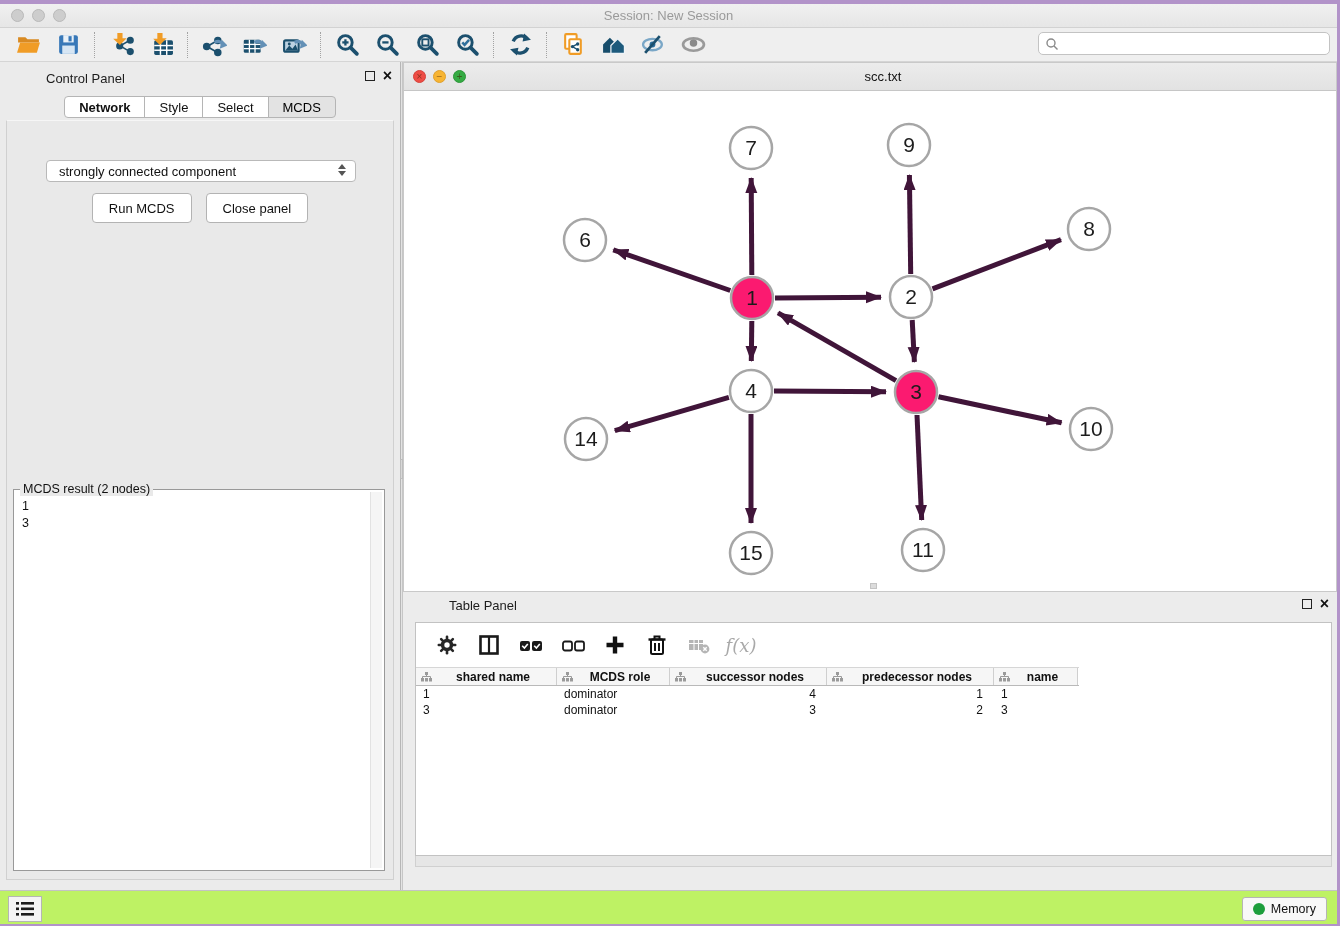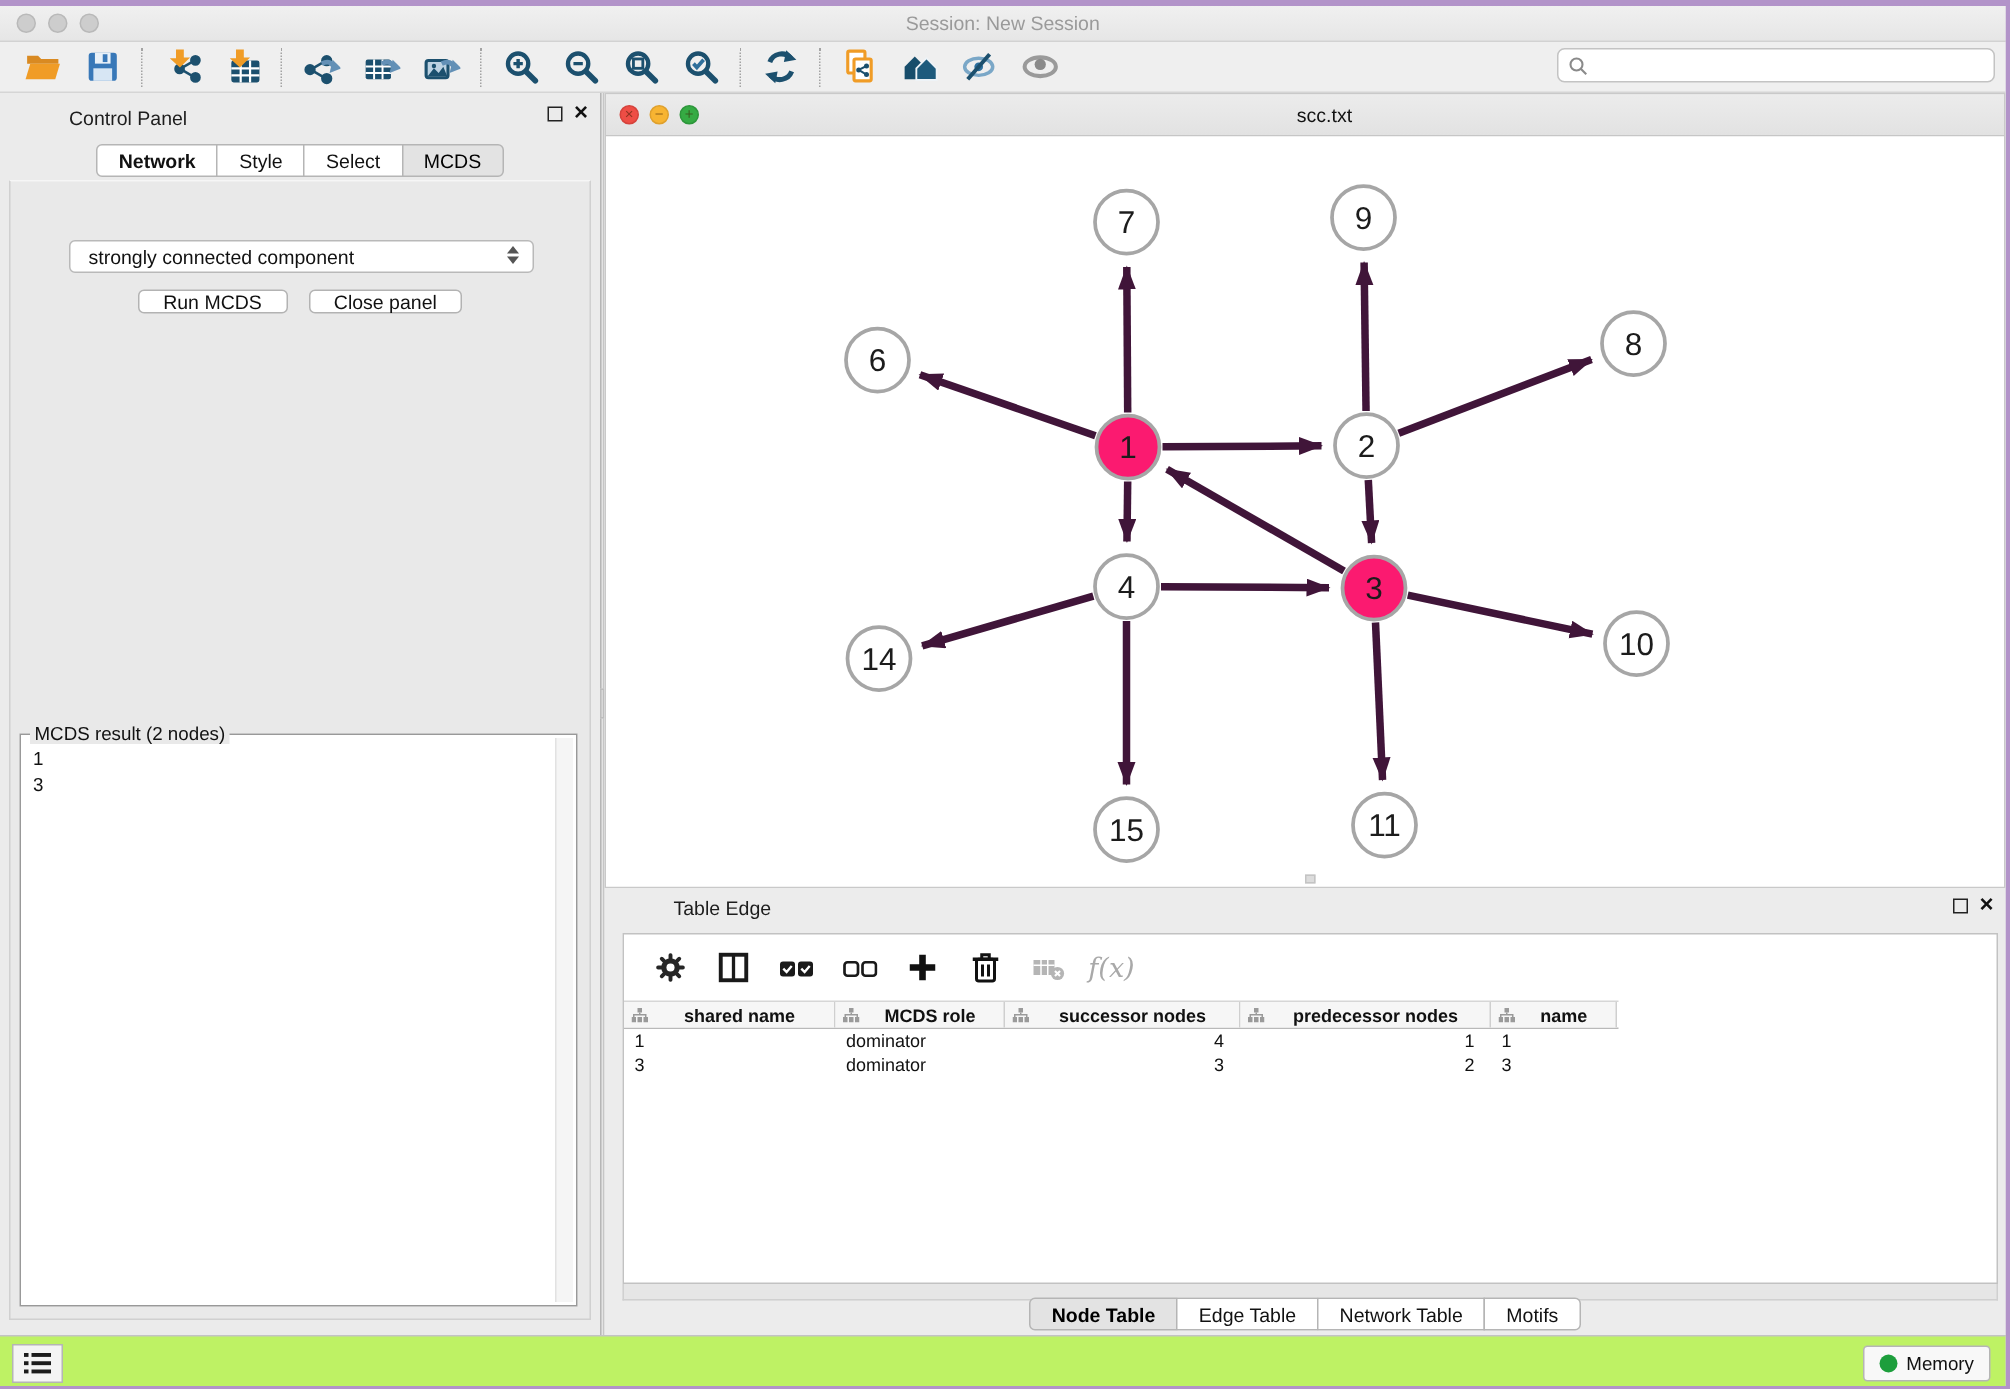--- a/index.html
+++ b/index.html
@@ -49,21 +49,21 @@
   .cp-content { position:absolute; left:6px; right:6px; top:58px; bottom:10px;
     background:#e9e9e9; border:1px solid #d0d0d0; border-top:1px solid #f6f6f6; }
   .opt-label { margin-top:16px; text-align:center; font-size:13px; color:#111; }
   .select-box { position:absolute; left:39px; top:39px; width:310px; height:22px; background:#fff;
     border:1px solid #b9b9b9; border-radius:4px; font-size:13px; color:#111;
     display:flex; align-items:center; padding-left:12px; }
   .stepper { position:absolute; right:9px; top:3px; display:flex; flex-direction:column; gap:2px; }
   .tri-up { width:0; height:0; border-left:4px solid transparent; border-right:4px solid transparent; border-bottom:5px solid #555; }
   .tri-dn { width:0; height:0; border-left:4px solid transparent; border-right:4px solid transparent; border-top:5px solid #555; }
   .btn-row { position:absolute; left:0; right:0; top:72px; display:flex; justify-content:center; gap:14px; }
-  .push-btn { height:16px; padding:0 16px; background:#fff; border:1px solid #b3b3b3; border-radius:4px;
+  .push-btn { height:30px; padding:0 16px; background:#fff; border:1px solid #b3b3b3; border-radius:4px;
     font-size:13px; color:#111; display:flex; align-items:center; }
 
   .result-fieldset { position:absolute; left:6px; right:8px; top:368px; bottom:8px;
     border:1px solid #999; background:#fff; }
   .result-legend { position:absolute; top:-8px; left:6px; background:#e9e9e9; padding:0 3px; font-size:12.5px; color:#111; }
   .result-text { position:absolute; inset:2px 14px 2px 2px; padding:6px 0 0 6px; font-size:12.5px; color:#111; line-height:17px; overflow:hidden; }
   .result-scroll { position:absolute; top:2px; bottom:2px; right:2px; width:12px; background:#f5f5f5; border-left:1px solid #e2e2e2; }
 
   
   .net-window { position:absolute; left:0; right:0; top:0; height:530px; background:#fff; border:1px solid #c9c9c9; }
@@ -408,21 +408,21 @@
                 <circle cx="519" cy="459" r="21" fill="#ffffff" stroke="#a6a6a6" stroke-width="2.5"></circle>
                 <text x="519" y="459" text-anchor="middle" dy="0.35em" font-size="21" fill="#1c1c1c" font-family="Liberation Sans, sans-serif">11</text>
               </g>
             </svg>
           <div class="canvas-grip"></div>
         </div>
       </div>
 
       <div class="table-panel">
         <div class="panel-header" style="height:28px;">
-          <span class="panel-title" style="top:6px;">Table Edge</span>
+          <span class="panel-title" style="top:6px;">Table Panel</span>
           <span class="win-btns" style="top:7px;">
             <span class="float-btn"></span>
             <span class="close-btn">×</span>
           </span>
         </div>
         <div class="tp-inner">
           <div class="tp-toolbar" id="table-toolbar">
               <div class="tp-tbtn">
                 <svg width="24" height="24" viewBox="0 0 24 24">
                   <g fill="#262626">
@@ -566,26 +566,20 @@
               <div class="tbl-row">
                 <div class="td-cell" style="width: 141px; text-align: left; padding: 1px 0px 0px 7px;">3</div>
                 <div class="td-cell" style="width: 113px; text-align: left; padding: 1px 0px 0px 7px;">dominator</div>
                 <div class="td-cell" style="width: 157px; text-align: right; padding: 1px 11px 0px 0px;">3</div>
                 <div class="td-cell" style="width: 167px; text-align: right; padding: 1px 11px 0px 0px;">2</div>
                 <div class="td-cell" style="width: 84px; text-align: left; padding: 1px 0px 0px 7px;">3</div>
               </div>
             </div>
         </div>
         <div class="tp-strip"></div>
-        <div class="tp-tabs seg-tabs" id="tp-tabs">
-            <div class="seg-tab disabled">Node Table</div>
-            <div class="seg-tab">Edge Table</div>
-            <div class="seg-tab">Network Table</div>
-            <div class="seg-tab">Motifs</div>
-          </div>
       </div>
 
     </div>
   </div>
 
   <div class="statusbar">
     <div class="list-btn">
       <svg width="22" height="18" viewBox="0 0 22 18">
         <g fill="#1c1c1c">
           <rect x="2" y="2" width="3" height="2.6"></rect>

